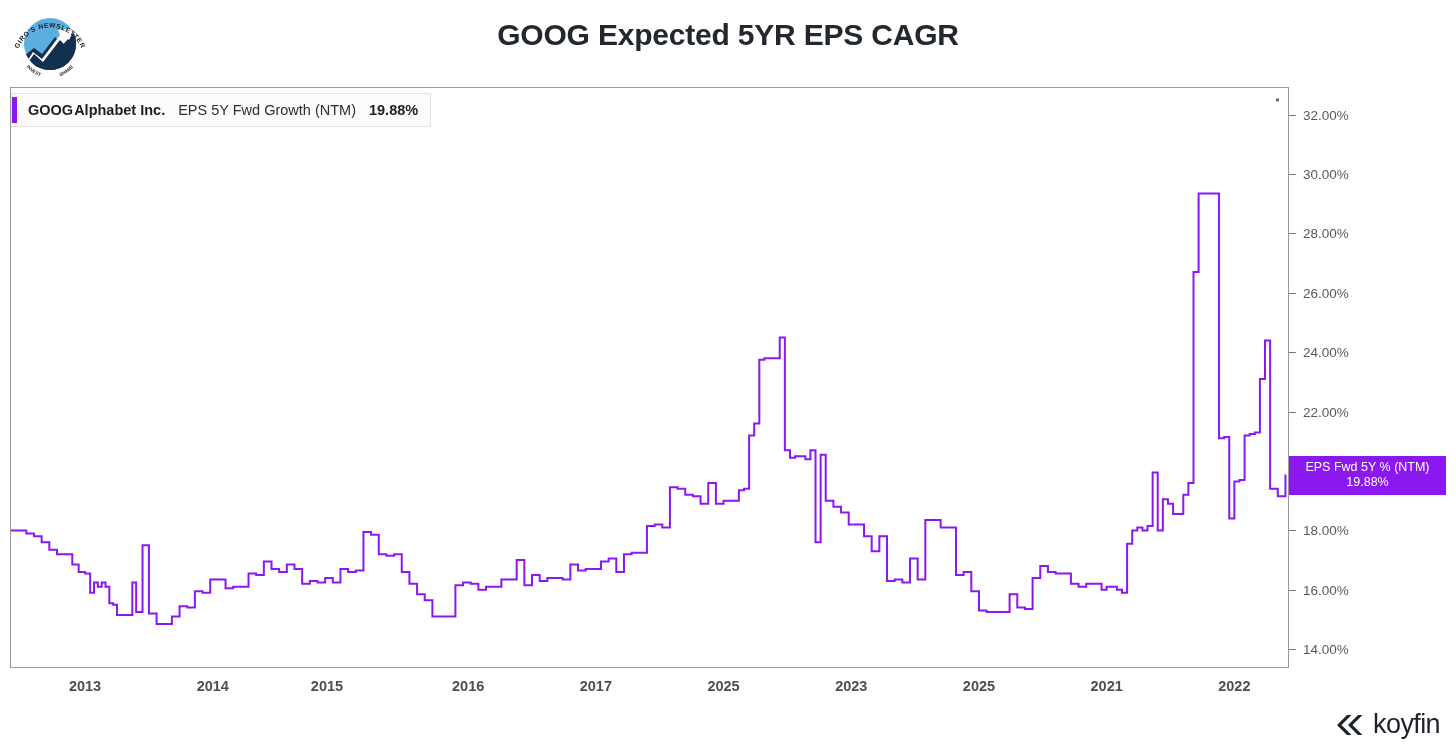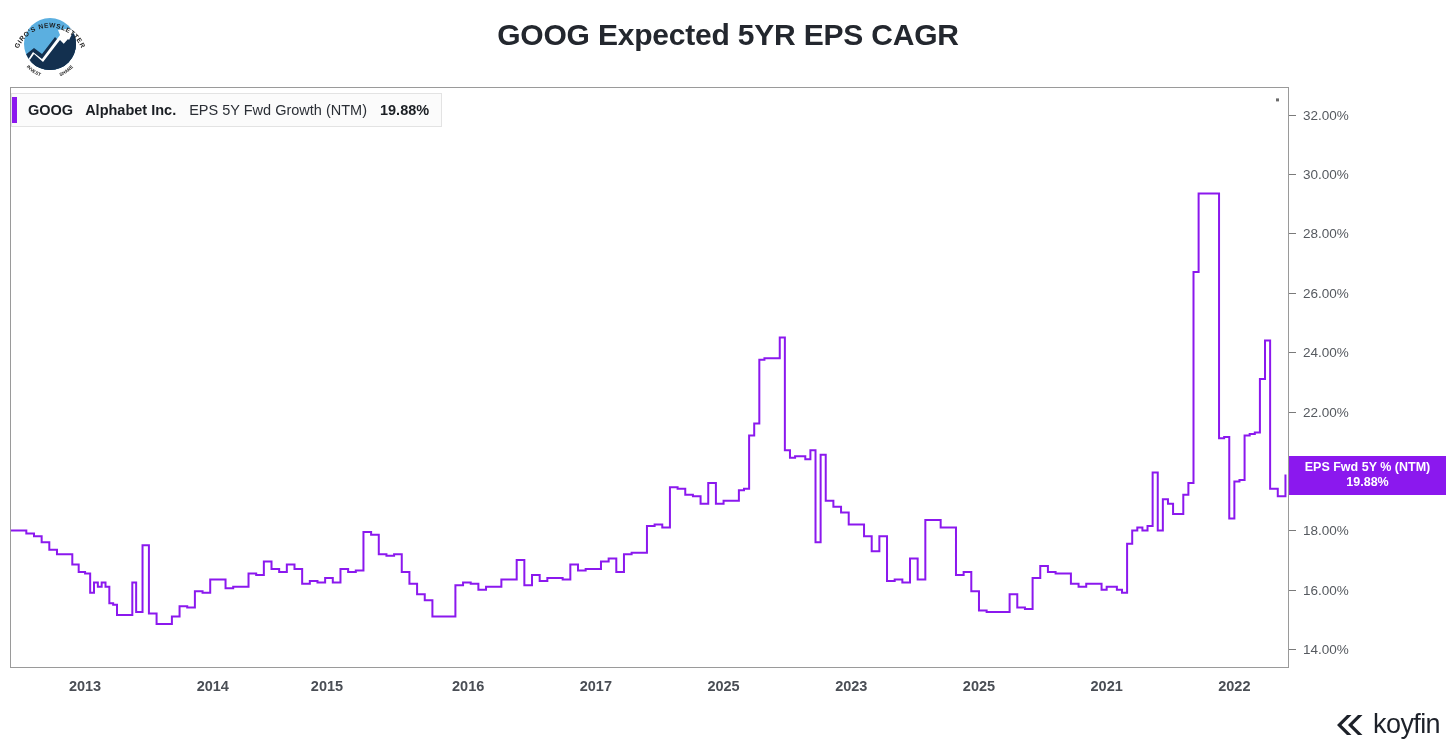--- a/index.html
+++ b/index.html
@@ -58,21 +58,21 @@
     padding: 0 12px 0 0;
     z-index: 6;
   }
   #legend-swatch {
     width: 5px; height: 26px;
     background: #8B18EE;
     margin-right: 11px;
   }
   .legend-text { font-size: 14.5px; color: #1b1f24; white-space: nowrap; }
   .legend-bold { font-weight: bold; }
-  #legend-ticker { margin-right: 12px; }
+  #legend-ticker { margin-right: 1px; }
   #legend-company { margin-right: 13px; }
   #legend-metric { margin-right: 13px; color: #2b2f36; }
 
   
   #plot-svg {
     position: absolute;
     left: 11px; top: 88px;
     width: 1277px; height: 579px;
     z-index: 2;
   }
@@ -100,21 +100,21 @@
 
   
   #value-badge {
     position: absolute;
     left: 1289px;
     width: 157px;
     background: #8B18EE;
     color: #ffffff;
     text-align: center;
     font-size: 12.5px;
-    font-weight: bold;
+    font-weight: normal;
     line-height: 15px;
     padding: 4px 0 5px 0;
     z-index: 7;
   }
 
   
   #x-axis {
     position: absolute;
     left: 0; top: 672px;
     width: 1300px; height: 30px;

